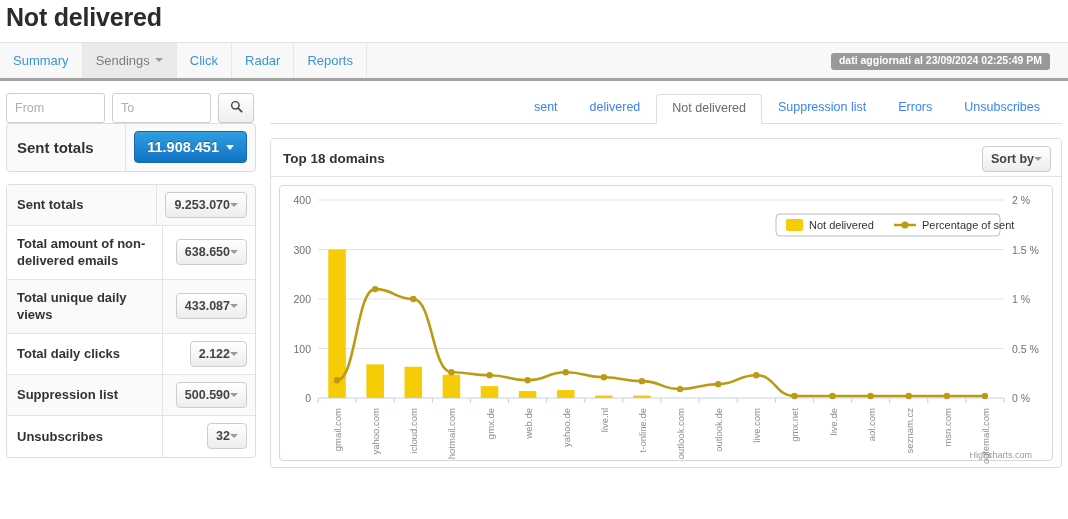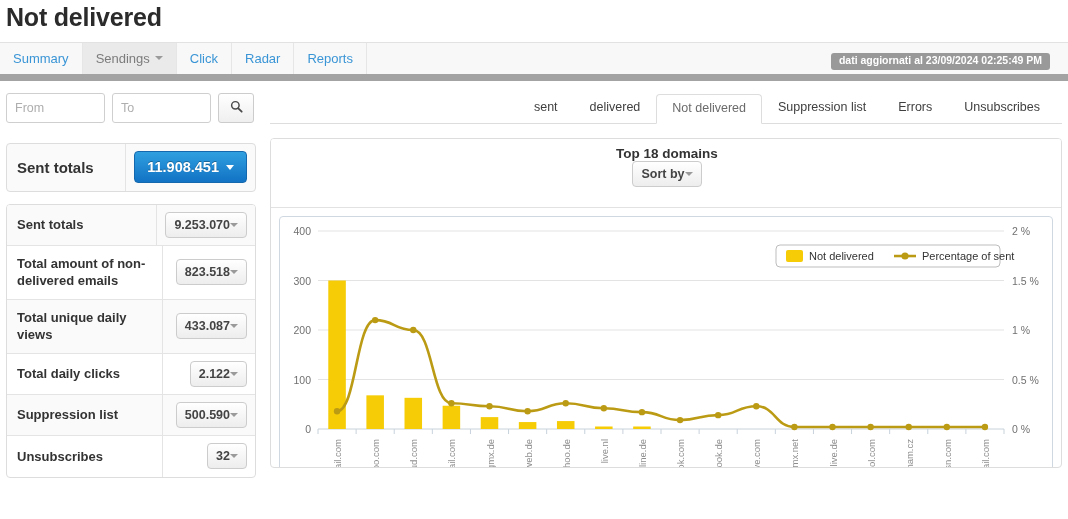--- a/index.html
+++ b/index.html
@@ -24,21 +24,21 @@
   .title-rule {
     border-top: 1px solid #e2e2e2;
     margin: 10px 0 0 0;
   }
 
   
   .navbar {
     position: relative;
     height: 38px;
     background: #f8f8f8;
-    border-bottom: 7px solid #a3a3a3;
+    border-bottom: 3px solid #a3a3a3;
     display: flex;
     align-items: stretch;
   }
   .nav-tab {
     display: flex;
     align-items: center;
     padding: 0 13px;
     font-size: 13px;
     color: #3a95d6;
     cursor: pointer;
@@ -75,21 +75,21 @@
   
   .layout {
     display: flex;
     padding: 12px 6px 0 6px;
     gap: 14px;
   }
   .left-col { width: 250px; flex: 0 0 250px; }
   .right-col { flex: 1 1 auto; min-width: 0; }
 
   
-  .filter-row { display: flex; gap: 7px; margin-bottom: 20px; }
+  .filter-row { display: flex; gap: 7px; margin-bottom: 0; }
   .date-input {
     height: 30px;
     border: 1px solid #cfcfcf;
     border-radius: 3px;
     background: #fff;
     font-size: 12.5px;
     padding: 0 8px;
     color: #555;
     width: 99px;
     font-family: "Liberation Sans", sans-serif;
@@ -201,21 +201,21 @@
     display: flex;
     align-items: flex-end;
     justify-content: flex-end;
     height: 31px;
     border-bottom: 1px solid #dddddd;
     gap: 0;
     padding-right: 6px;
   }
   .subtab {
     font-size: 12.5px;
-    color: #404040;
+    color: #3b82f6;
     padding: 7px 15px 8px 15px;
     cursor: pointer;
     border: 1px solid transparent;
     border-radius: 4px 4px 0 0;
     position: relative;
     white-space: nowrap;
     line-height: 1;
   }
   .subtab.active {
     color: #6b6b6b;
@@ -231,24 +231,23 @@
     border-radius: 4px;
     background: #fff;
     margin-top: 14px;
     height: 330px;
     overflow: hidden;
   }
   .panel-head {
     display: flex;
     align-items: center;
     justify-content: space-between;
-    padding: 7px 10px 20px 12px;
+    padding: 7px 10px 4px 12px;
     border-bottom: 1px solid #e2e2e2;
     background: #fff;
-    flex-direction: column;
   }
   .panel-title { font-size: 13.5px; font-weight: bold; color: #333; }
 
   
   .chart-wrap {
     padding: 8px 8px 4px 8px;
     height: 288px;
   }
   .chart-box {
     border: 1px solid #cfd8e0;
@@ -326,21 +325,21 @@
             <button class="btn-grey">
               <span>9.253.070</span>
               <span class="caret-grey"></span>
             </button>
           </div>
         </div>
         <div class="stat-row">
           <div class="stat-name">Total amount of non-delivered emails</div>
           <div class="stat-val">
             <button class="btn-grey">
-              <span>823.518</span>
+              <span>638.650</span>
               <span class="caret-grey"></span>
             </button>
           </div>
         </div>
         <div class="stat-row alt">
           <div class="stat-name">Total unique daily views</div>
           <div class="stat-val">
             <button class="btn-grey">
               <span>433.087</span>
               <span class="caret-grey"></span>

